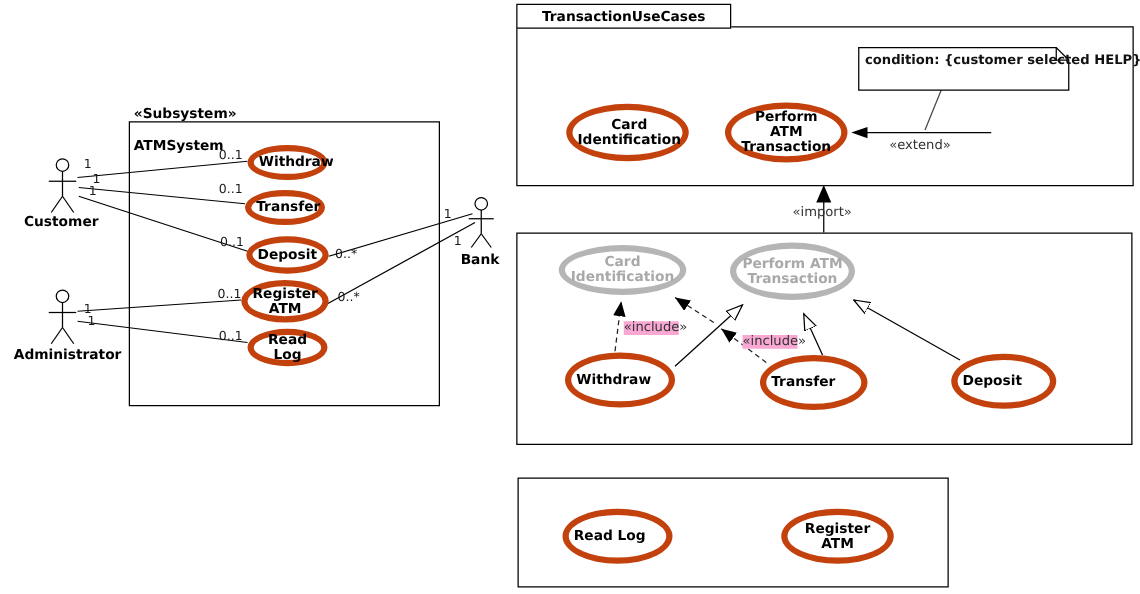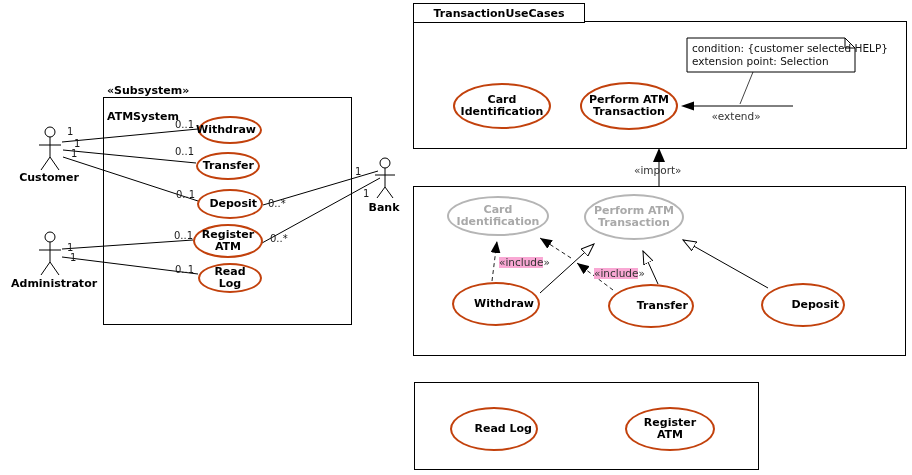--- a/index.html
+++ b/index.html
@@ -5,29 +5,29 @@
   html,body{margin:0;padding:0;background:#fff;}
   .canvas{position:relative;width:912px;height:475px;background:#fff;overflow:hidden;
           font-family:"DejaVu Sans","Liberation Sans",sans-serif;color:#000;}
   svg.layer{position:absolute;left:0;top:0;z-index:2;pointer-events:none;}
   .pkg-tab{position:absolute;border:1px solid #000;background:#fff;z-index:1;
            display:flex;align-items:center;justify-content:center;
            font-weight:bold;font-size:11px;}
   .pkg-body{position:absolute;border:1px solid #000;background:#fff;z-index:0;}
   .sysbox{position:absolute;border:1px solid #000;background:transparent;z-index:1;}
   .syslabel{position:absolute;z-index:4;font-weight:bold;font-size:11px;line-height:12px;}
-  .oval{position:absolute;z-index:3;background:#fff;border:2px solid #c2410c;border-radius:50%;
-        display:flex;align-items:center;justify-content:flex-end;text-align:center;
+  .oval{position:absolute;z-index:3;background:#fff;border:5px solid #c2410c;border-radius:50%;
+        display:flex;align-items:center;justify-content:flex-start;text-align:center;
         font-weight:bold;font-size:11px;line-height:12px;padding:0 4px;box-sizing:border-box;}
   .oval.gray{border-color:#b5b5b5;color:#a9a9a9;}
   .lbl{position:absolute;z-index:4;font-size:11px;font-weight:bold;text-align:center;}
   .mult{position:absolute;z-index:4;font-size:10px;color:#1a1a1a;line-height:10px;}
   .stereo{position:absolute;z-index:4;font-size:10.5px;color:#333;text-align:center;line-height:11px;}
   .stereo.bg{background:#f9a8d4;margin-left:24px;}
-  .note-text{position:absolute;z-index:4;font-size:10.5px;color:#111;line-height:13px;white-space:nowrap;}
+  .note-text{position:absolute;z-index:4;font-size:10.5px;color:#111;line-height:13px;white-space:nowrap;font-weight:bold;}
 </style>
 </head>
 <body>
 
 <div class="canvas">
 
   <div class="pkg-tab" style="left:413px;top:3px;width:170px;height:18px;">
     <span>TransactionUseCases</span>
   </div>
   <div class="pkg-body" style="left:413px;top:21px;width:492px;height:126px;"></div>
@@ -139,21 +139,20 @@
   <div class="mult" style="left:363px;top:189px;">1</div>
 
   <div class="oval" style="left:453px;top:83px;width:98px;height:46px;">
     <span>Card Identification</span>
     </div>
   <div class="oval" style="left:580px;top:82px;width:98px;height:48px;">
     <span>Perform ATM Transaction</span>
     </div>
 
   <div class="note-text" style="left:692px;top:42px;">condition: {customer selected HELP}</div>
-  <div class="note-text" style="left:692px;top:55px;">extension point: Selection</div>
 
   <div class="stereo" style="left:711px;top:111px;width:50px;">«extend»</div>
   <div class="stereo" style="left:634px;top:165px;width:44px;">«import»</div>
   <div class="stereo bg" style="left:475px;top:257px;width:44px;">«include»</div>
   <div class="stereo bg" style="left:570px;top:268px;width:44px;">«include»</div>
 
   <div class="oval gray" style="left:447px;top:196px;width:102px;height:40px;">
     <span>Card Identification</span>
     </div>
   <div class="oval gray" style="left:584px;top:194px;width:100px;height:46px;">

